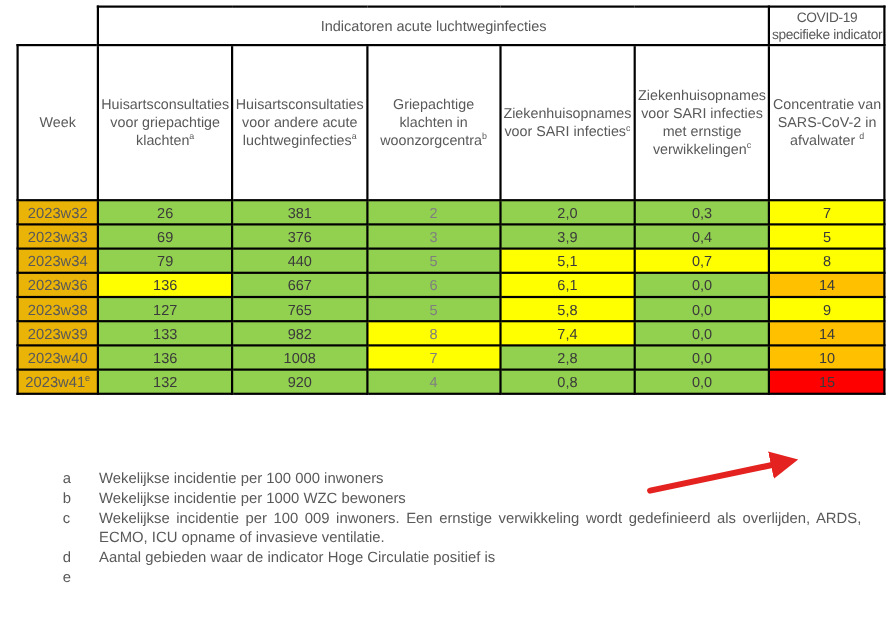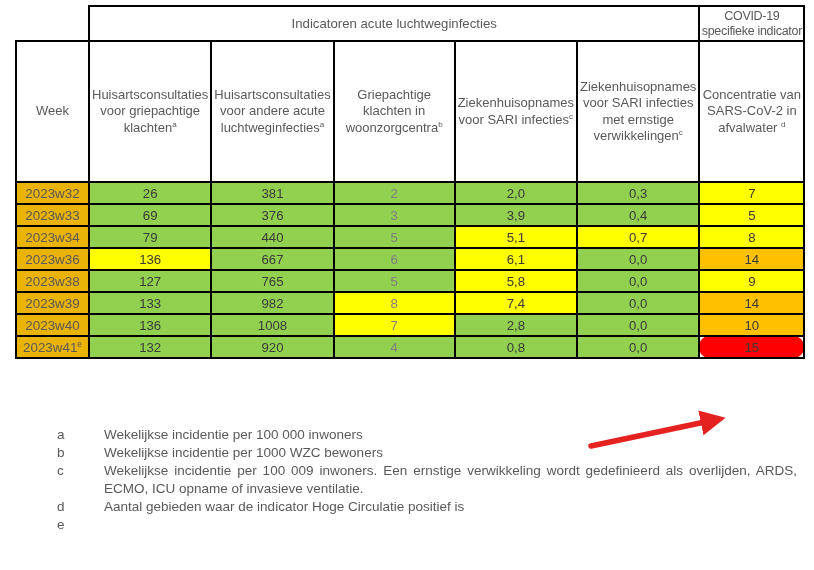--- a/index.html
+++ b/index.html
@@ -42,30 +42,30 @@
   th.week {
     font-size: 13.4px;
     color: var(--header-text, #595959);
     background: #eab308;
   }
   td.val { font-size: 13.2px; color: var(--value-text, #3a3a3a); }
   td.val.muted { color: var(--muted-text, #7f7f7f); }
   .bg-green  { background: var(--green,  #92d050); }
   .bg-yellow { background: var(--yellow, #ffff00); }
   .bg-orange { background: var(--orange, #ffc000); }
-  .bg-red    { background: var(--red,    #ff0000); border-radius: 10px; }
+  .bg-red    { background: var(--red,    #ff0000); }
   sup { font-size: 0.62em; line-height: 0; }
   .footnotes {
     position: absolute; left: 0; top: 426px; width: 800px;
     font-size: 13.5px; line-height: 18px;
     color: var(--header-text, #595959);
   }
   .fn { display: flex; }
   .fn .letter { flex: none; width: 90px; padding-left: 57px; }
-  .fn .text { width: 693px; margin-left: 14px; }
+  .fn .text { width: 693px; }
   .fn.justify .text { text-align: justify; }
   .arrow-overlay {
     position: absolute; left: 0; top: 0;
     width: 814px; height: 570px;
     pointer-events: none;
   }
 </style>
 </head>
 <body>
 

